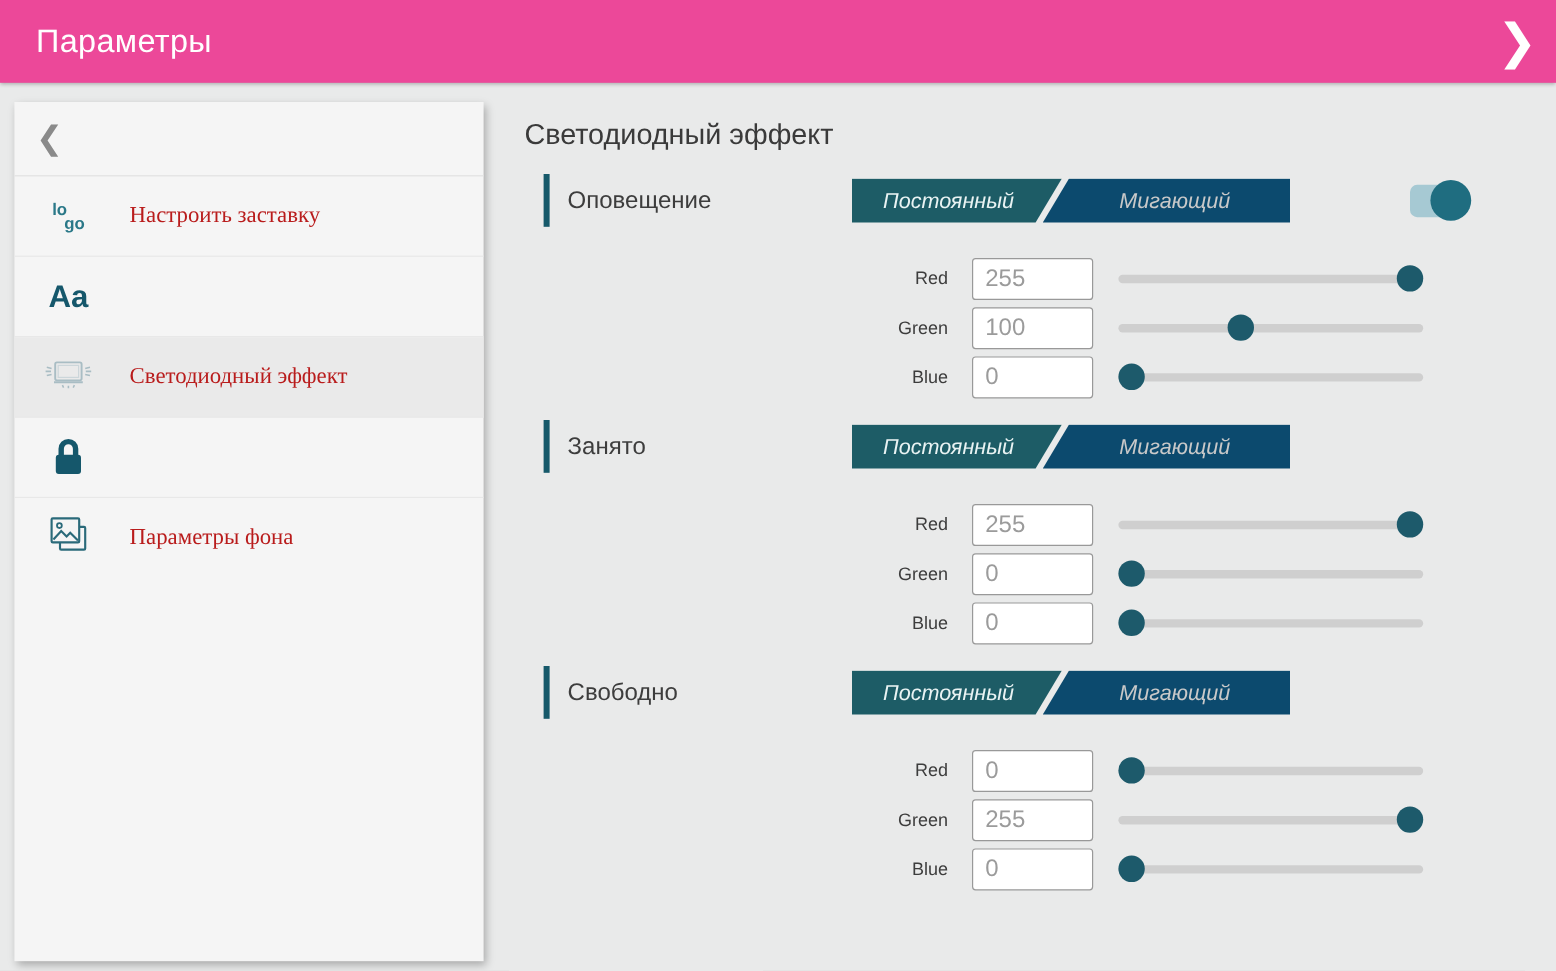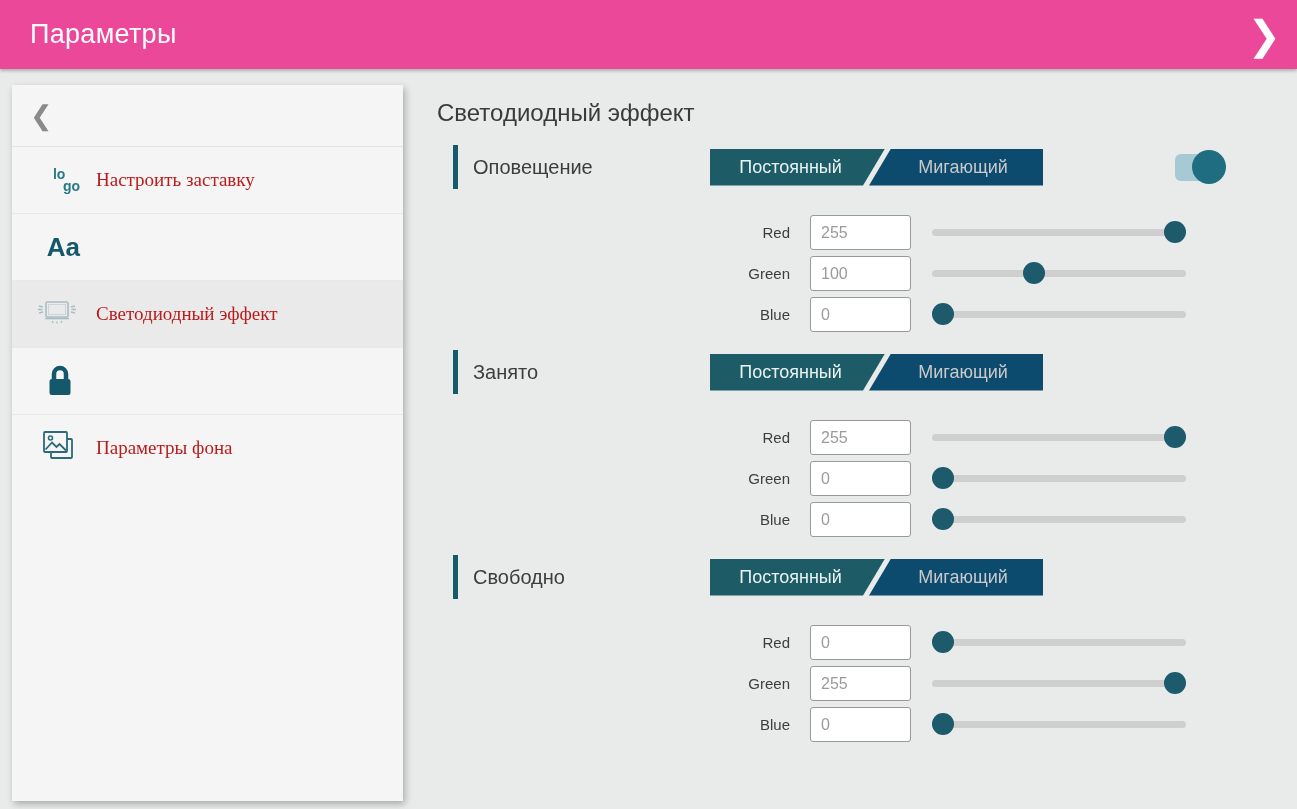--- a/index.html
+++ b/index.html
@@ -16,56 +16,56 @@
   
   .sidebar { position:absolute; left:12px; top:85px; width:391px; height:716px; background:#f5f5f5;
              box-shadow:2px 3px 7px rgba(0,0,0,0.28); z-index:2; }
   .back-row { height:62px; display:flex; align-items:center; padding-left:18px;
               border-bottom:1px solid #e2e2e2; cursor:pointer; }
   .back-ic { color:#8a8a8a; font-size:27px; font-weight:bold; }
   .menu-item { display:flex; align-items:center; min-height:65px; padding:10px 14px 10px 22px;
                border-bottom:1px solid #e8e8e8; cursor:pointer; }
   .menu-item.selected { background:#eaeaea; }
   .menu-icon { width:46px; min-width:46px; height:46px; display:flex; align-items:center;
-               justify-content:flex-end; margin-right:16px; }
+               justify-content:center; margin-right:28px; }
   .menu-label { font-size:19px; color:#b91c1c; line-height:1.35;font-family:Liberation Serif, serif; }
   .logo-ic { display:flex; flex-direction:column; color:#2a7888; font-weight:700; font-size:14px;
              line-height:12px; }
   .logo-ic .l1 { margin-right:12px; }
   .logo-ic .l2 { margin-left:10px; }
   .aa-ic { color:#15576b; font-weight:700; font-size:26px; }
 
   
   .main { position:absolute; left:437px; top:69px; right:30px; padding-top:30px; }
   .main-title { font-size:24px; color:#3a3a3a; font-weight:400; margin-bottom:16px; }
 
   .section-header { display:flex; align-items:center; height:48px; }
   .section-bar { width:5px; height:44px; background:#16596a; margin-left:16px; }
   .section-name { font-size:20px; color:#3d3d3d; margin-left:15px; width:237px; }
 
-  .seg { position:relative; width:333px; height:37px; }
+  .seg { position:relative; width:365px; height:37px;font-style:italic; }
   .seg-solid { position:absolute; left:0; top:0; bottom:0; width:175px; background:#1d5c66;
                clip-path:polygon(0 0,100% 0,calc(100% - 22px) 100%,0 100%);
                display:flex; align-items:center; justify-content:center; padding-right:14px;
                color:#e9f3f3; font-size:18px; cursor:pointer; }
   .seg-blink { position:absolute; left:159px; right:0; top:0; bottom:0; background:#0c4a6e;
                clip-path:polygon(22px 0,100% 0,100% 100%,0 100%);
                display:flex; align-items:center; justify-content:center; padding-left:14px;
                color:#c9c9c9; font-size:18px; cursor:pointer; }
 
   .toggle { margin-left:auto; margin-right:50px; width:42px; height:27px; background:#a6c9d3;
             border-radius:6px; position:relative; cursor:pointer; }
   .toggle-thumb { position:absolute; width:34px; height:34px; border-radius:50%; background:#1f6d80;
                   right:-9px; top:-3.5px; }
 
   .rows { margin:21px 0 13px 263px; }
   .srow { display:flex; align-items:center; height:41px; }
   .srow-label { width:90px; text-align:right; font-size:15px; color:#3d3d3d; }
   .srow-input { margin-left:20px; width:101px; height:35px; border:1px solid #999999; border-radius:3px;
-                background:#ffffff; color:#9b9b9b; font-size:16px; padding:12px 10px;
+                background:#ffffff; color:#9b9b9b; font-size:20px; padding:12px 10px;
                 font-family:"Liberation Sans","DejaVu Sans",sans-serif; }
   .slider { margin-left:21px; width:254px; height:7px; background:#cfcfcf; border-radius:4px;
             position:relative; cursor:pointer; }
   .slider-thumb { position:absolute; width:22px; height:22px; border-radius:50%; background:#1d5a6b;
                   top:-8px; left:0; cursor:pointer; }
 </style>
 </head>
 <body>
 
 <div class="app">

